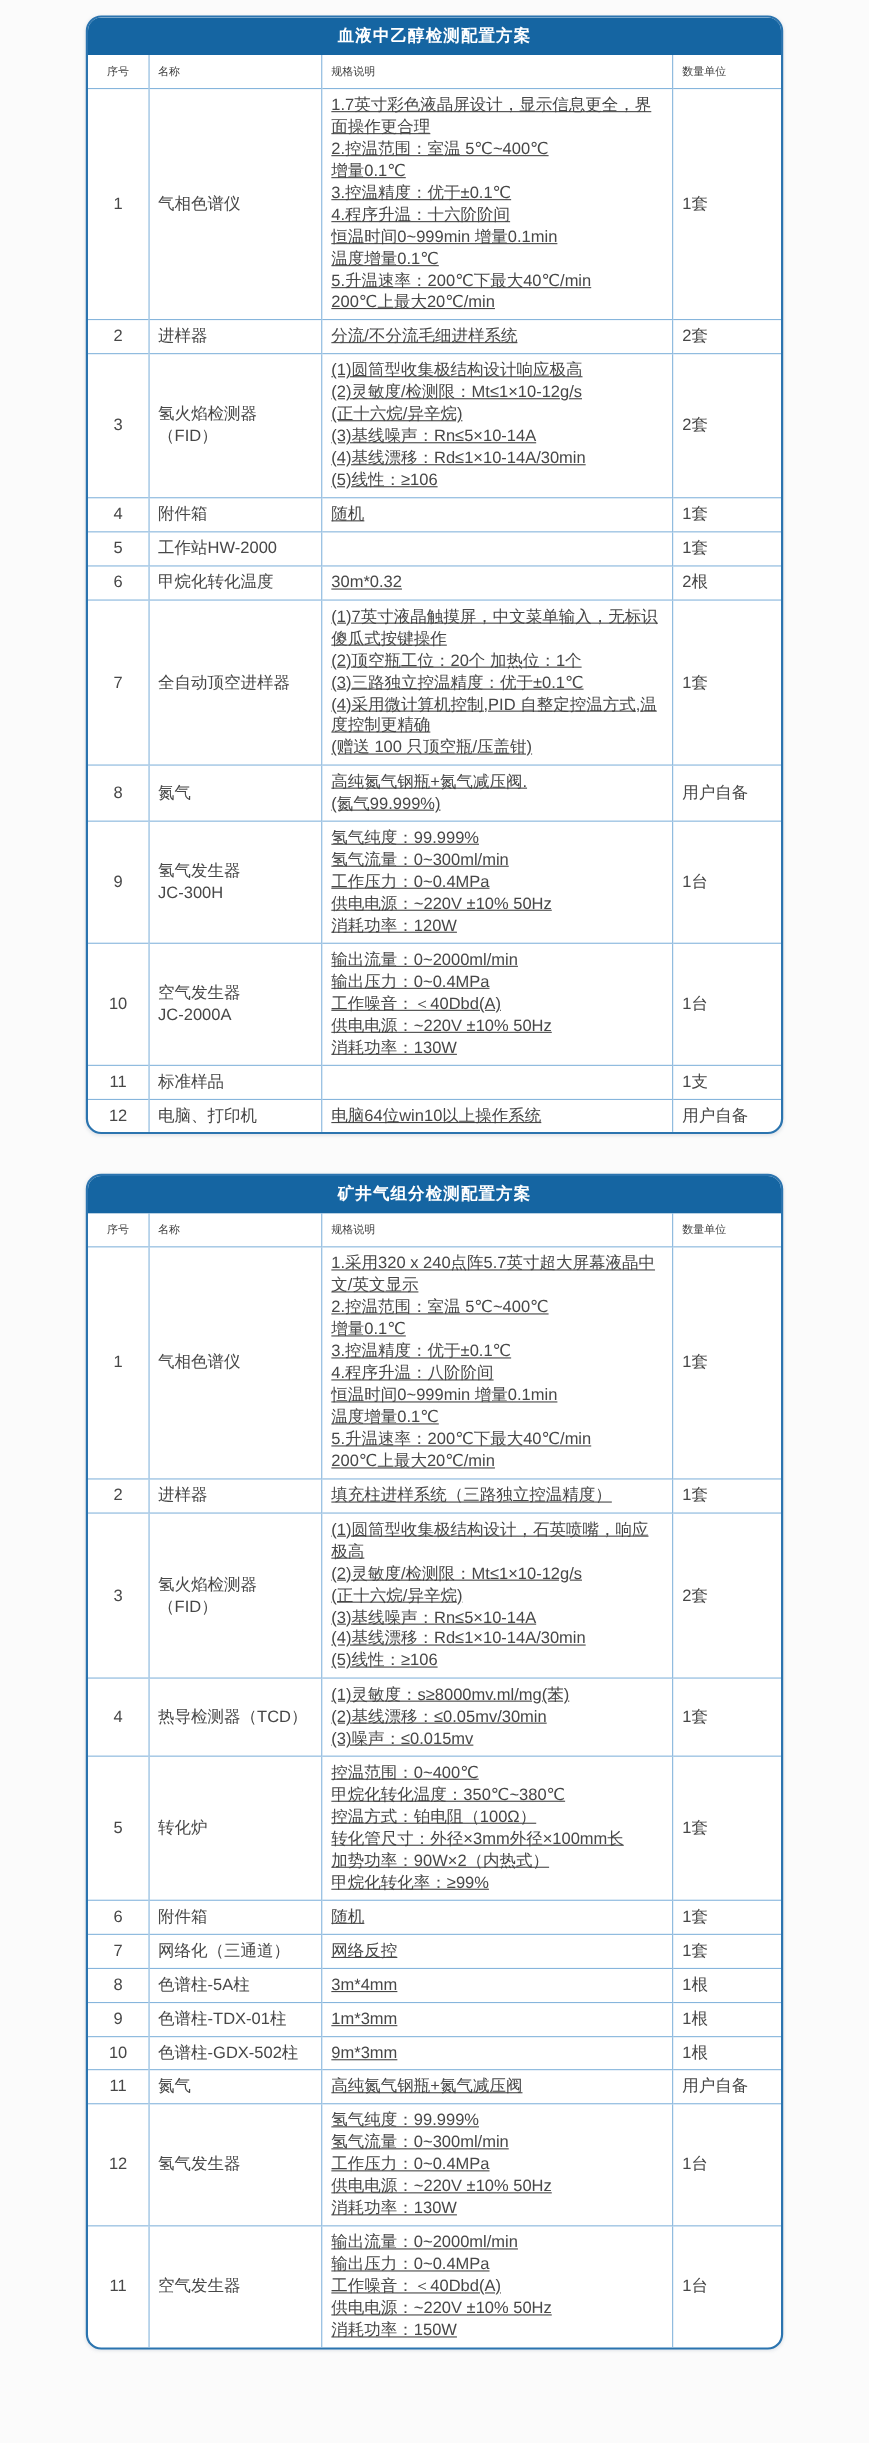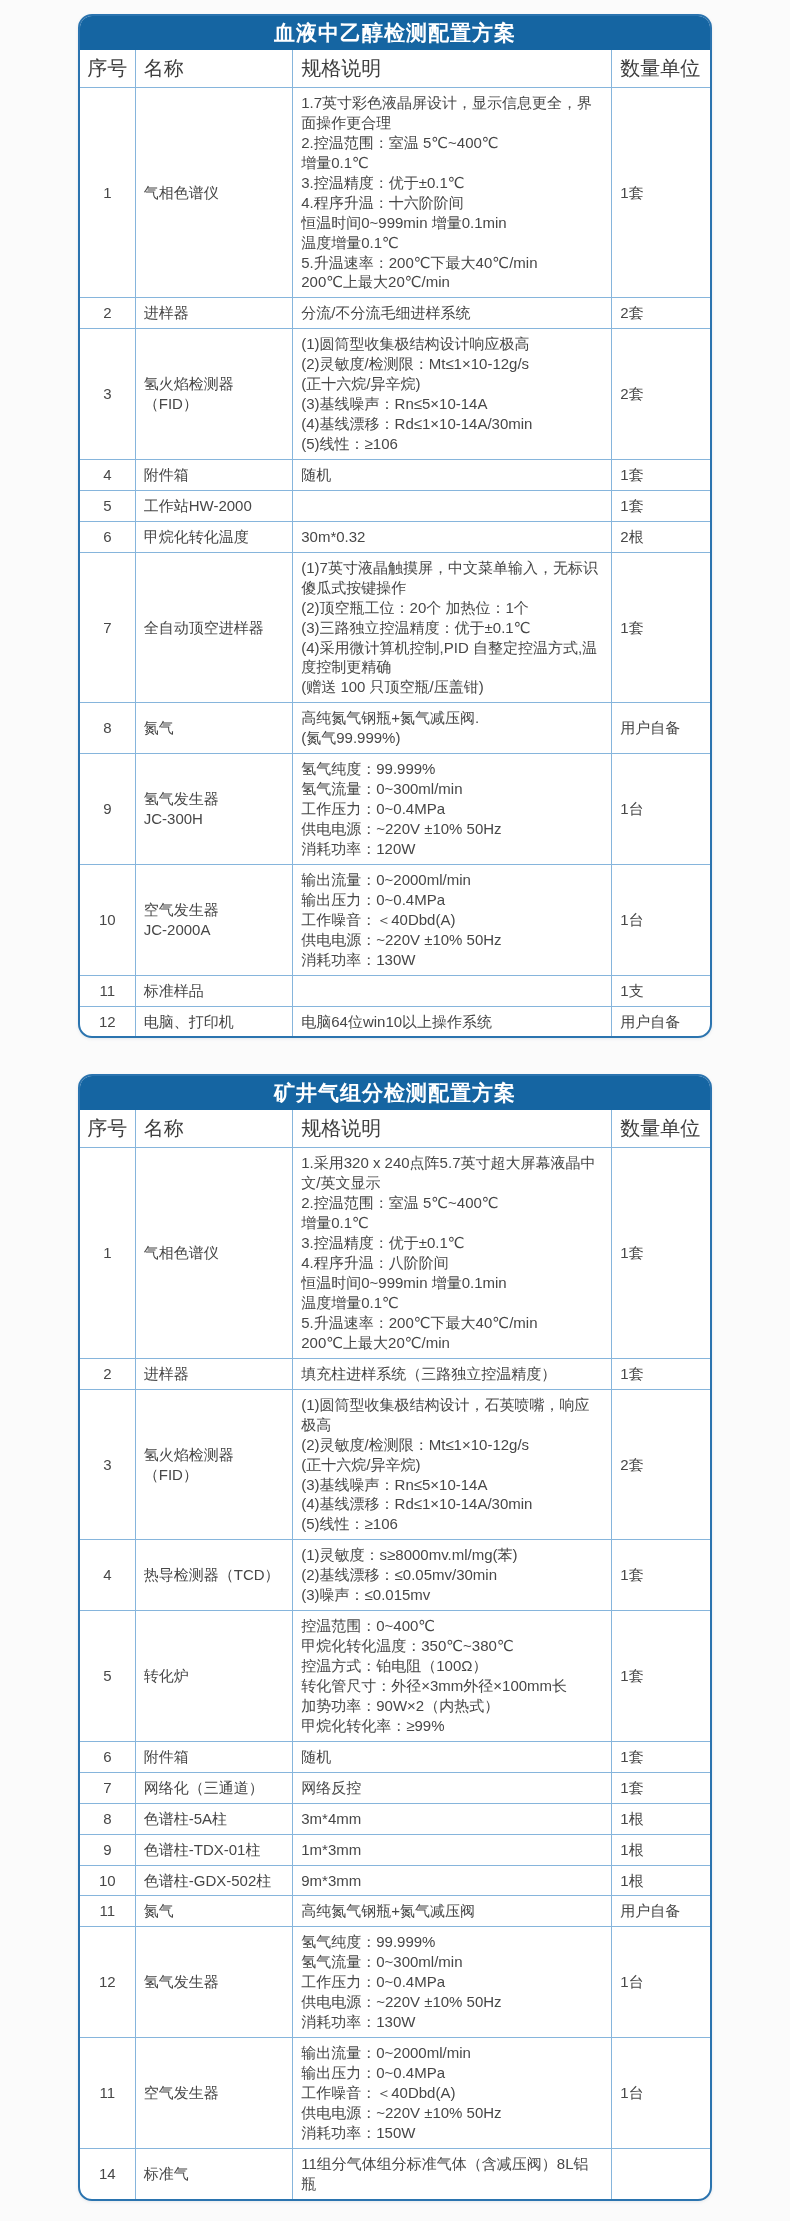--- a/index.html
+++ b/index.html
@@ -17,56 +17,56 @@
     background:#ffffff;
     border:2px solid #2b74af;
     border-radius:14px;
     overflow:hidden;
     box-shadow:0 1px 3px rgba(120,140,160,0.18);
   }
   .scheme:last-child{margin-bottom:0;}
   .scheme-title{
     background:#1565a2;
     color:#ffffff;
-    font-size:21px;
+    font-size:15px;
     font-weight:bold;
     text-align:center;
     line-height:34px;
     letter-spacing:1px;
   }
   table.spec{
     width:100%;
     border-collapse:collapse;
     table-layout:fixed;
     font-size:15px;
     color:#474747;
   }
   table.spec th{
     font-weight:normal;
-    font-size:20px;
+    font-size:10px;
     color:#3d3d3d;
     text-align:left;
     padding:5px 8px;
     height:20px;
   }
   table.spec th.col-no{text-align:center;padding-left:2px;padding-right:2px;}
   table.spec td{
     padding:5px 8px;
     vertical-align:middle;
     line-height:1.33;
     word-break:break-word;
   }
   table.spec tbody tr{min-height:30px;}
   table.spec tr + tr th,
   table.spec tbody tr td{border-top:1px solid #86b5dc;}
   table.spec th + th,
   table.spec td + td{border-left:1px solid #86b5dc;}
   td.col-no{text-align:center;}
   td.col-name{white-space:pre-line;}
-  td.col-spec{white-space:pre-line;}
+  td.col-spec{white-space:pre-line;text-decoration:underline;}
   td.col-qty{}
   .col-no{width:54px;}
   .col-name{width:154px;}
   .col-spec{width:312px;}
   .col-qty{width:96px;}
 </style>
 </head>
 <body>
 
 <section class="scheme">
@@ -308,21 +308,15 @@
         <tr>
           <td class="col-no">11</td>
           <td class="col-name">空气发生器</td>
           <td class="col-spec">输出流量：0~2000ml/min
 输出压力：0~0.4MPa
 工作噪音：＜40Dbd(A)
 供电电源：~220V ±10% 50Hz
 消耗功率：150W</td>
           <td class="col-qty">1台</td>
         </tr>
-        <tr>
-          <td class="col-no">14</td>
-          <td class="col-name">标准气</td>
-          <td class="col-spec">11组分气体组分标准气体（含减压阀）8L铝瓶</td>
-          <td class="col-qty"></td>
-        </tr>
       </tbody>
   </table>
 </section>
 
 </body></html>

